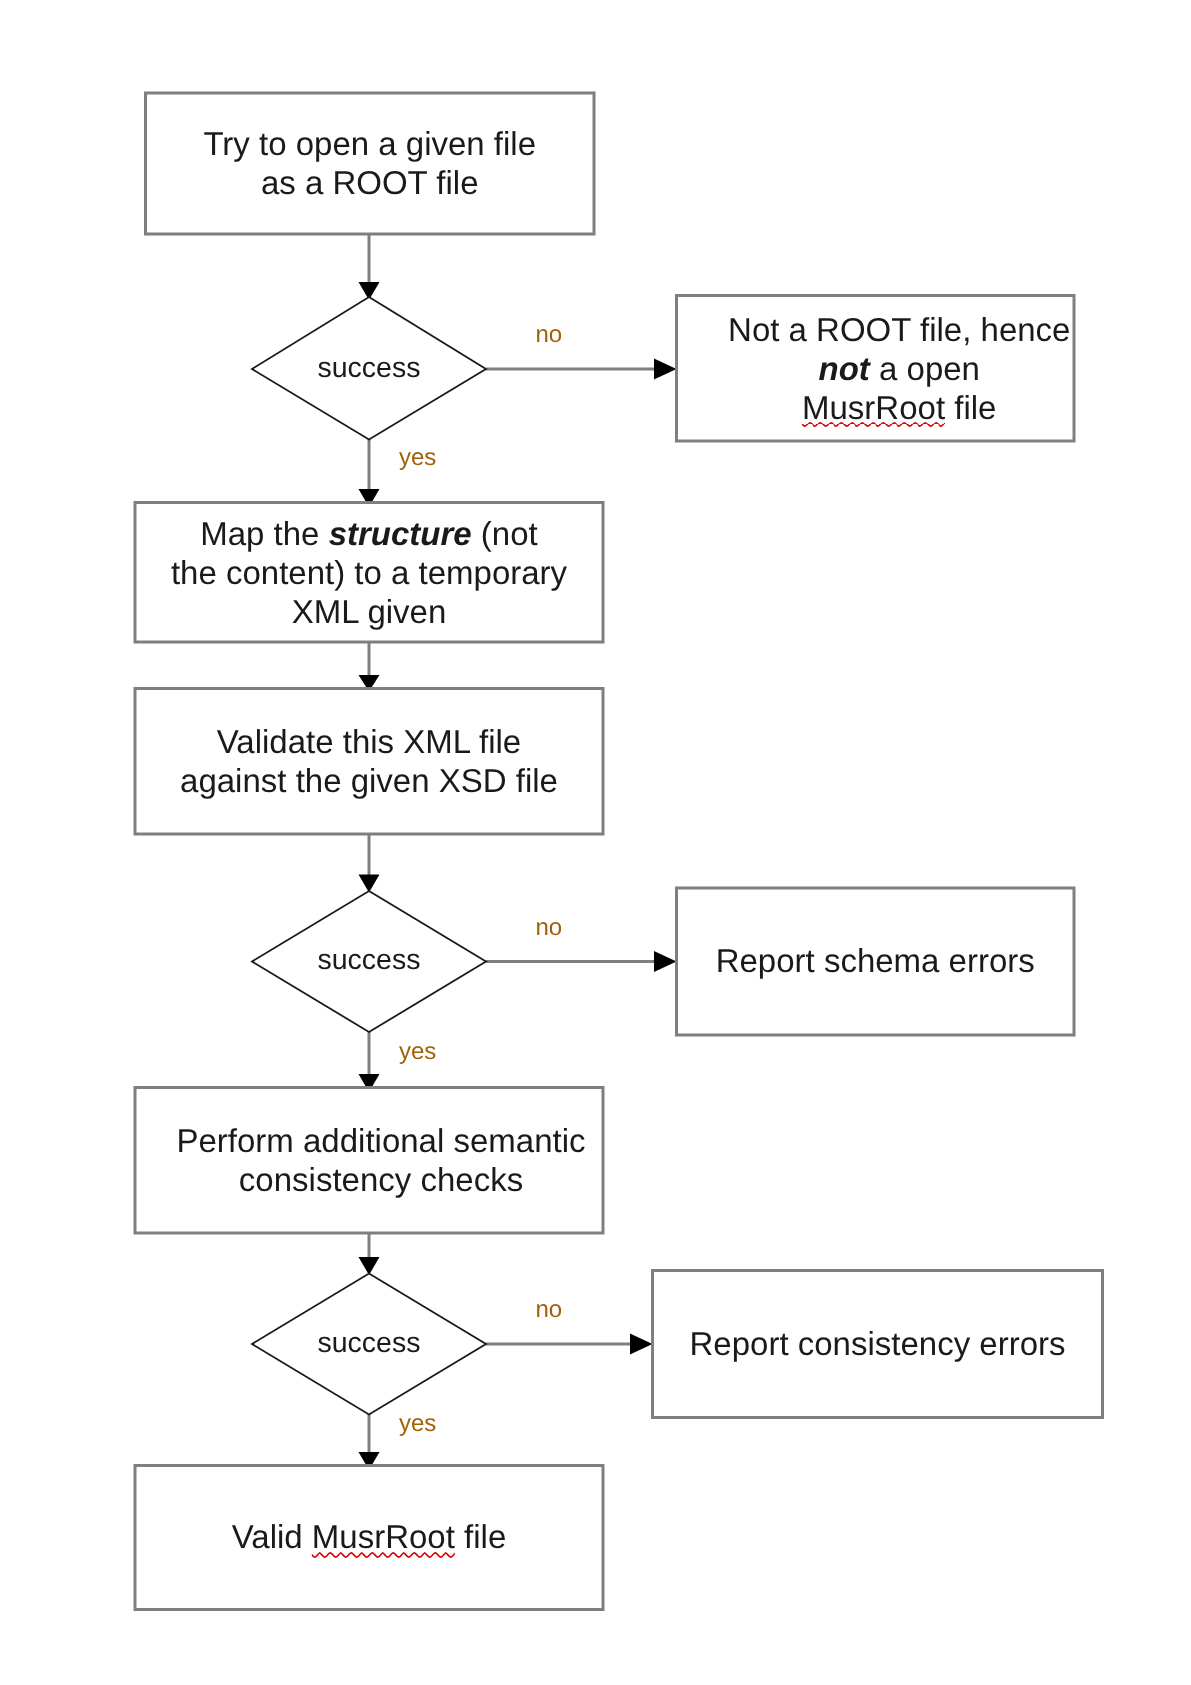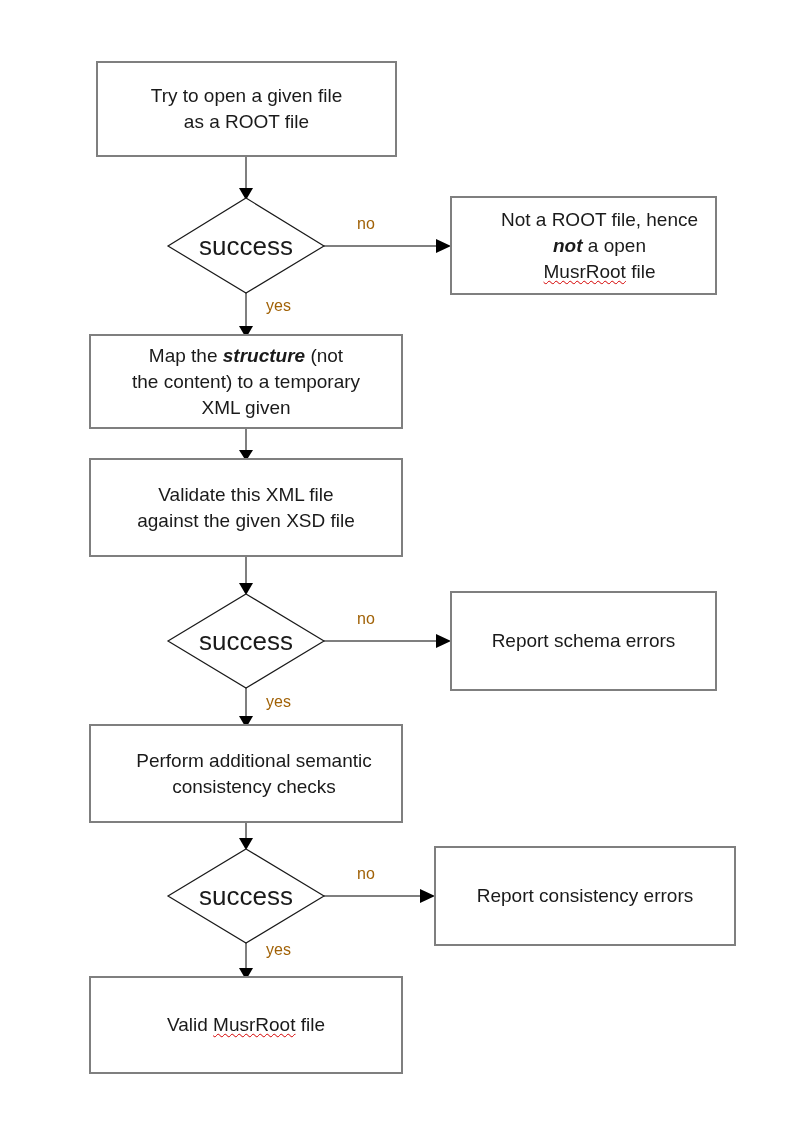--- a/index.html
+++ b/index.html
@@ -46,32 +46,32 @@
     stroke: none;
   }
   .node-text {
     position: absolute;
     display: flex;
     align-items: center;
     justify-content: center;
     text-align: center;
     color: #1a1a1a;
     font-family: "Liberation Sans", sans-serif;
-    font-size: 19px;
+    font-size: 22px;
     line-height: 26px;
     box-sizing: border-box;
     pointer-events: none;
   }
   .diamond-text {
     position: absolute;
     display: flex;
     align-items: center;
     justify-content: center;
     color: #1a1a1a;
-    font-size: 26px;
+    font-size: 19px;
     font-family: "Liberation Sans", sans-serif;
   }
   .edge-label {
     position: absolute;
     color: #a16207;
     font-size: 16px;
     font-family: "Liberation Sans", sans-serif;
     white-space: nowrap;
   }
   .emph {

